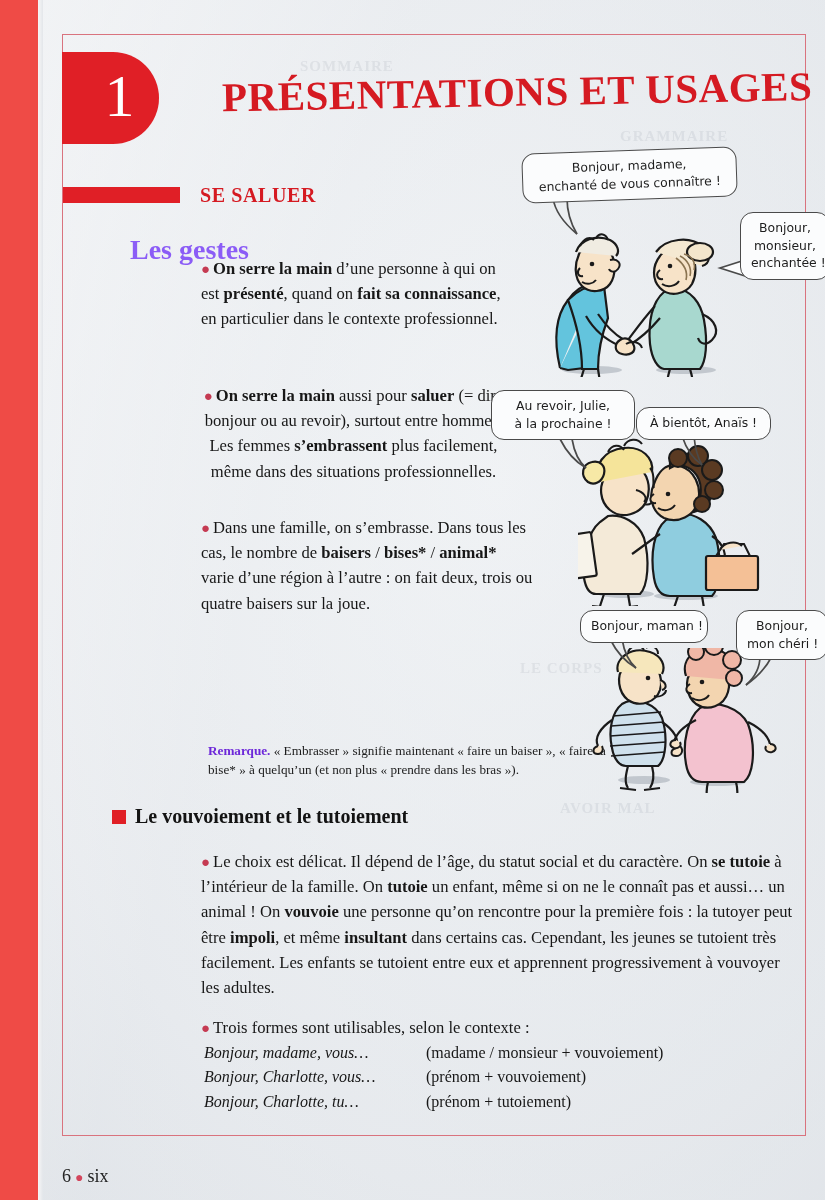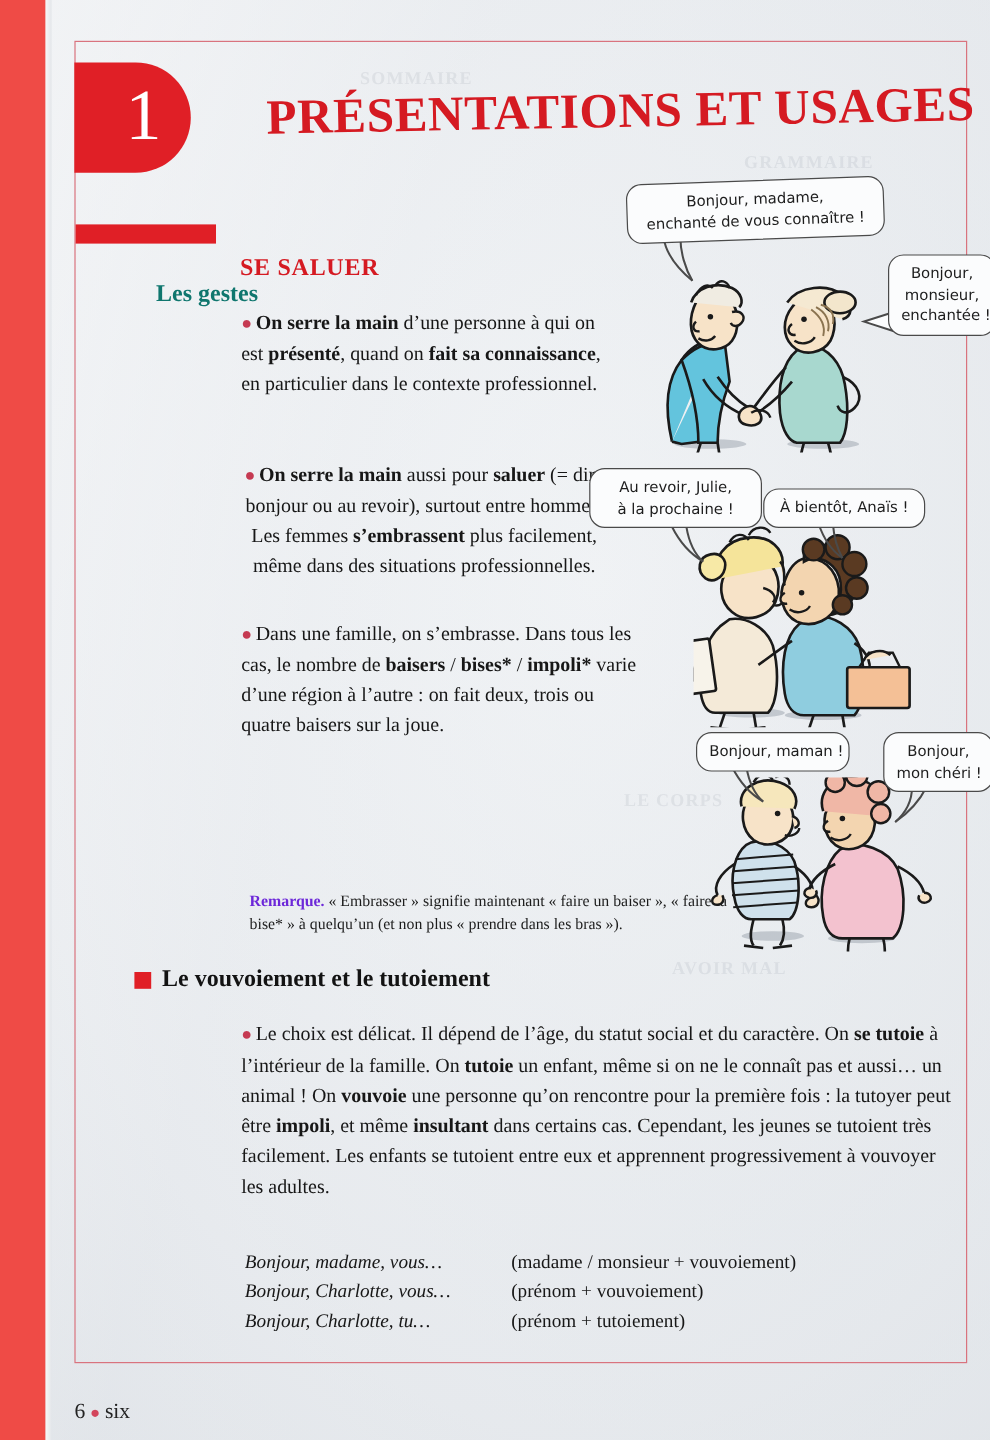--- a/index.html
+++ b/index.html
@@ -84,29 +84,28 @@
     width: 117px; height: 16px;
     background: #e01f26;
   }
   .section-label {
     position: absolute;
     left: 200px; top: 184px;
     color: #d51a22;
     font-weight: bold;
     font-size: 20px;
     letter-spacing: 0.6px;
-    margin-top: 28px;
   }
   
   .sub-head {
     position: absolute;
     left: 130px; top: 234px;
-    font-size: 20px;
-    font-weight: bold;
-    color: #0f766e;
+    font-size: 28px;
+    font-weight: bold;
+    color: #8b5cf6;
   }
   
   .head2 {
     position: absolute;
     left: 112px; top: 805px;
     display: flex;
     align-items: center;
     gap: 9px;
   }
   .head2 .sq {
@@ -240,37 +239,40 @@
 
   <div class="body-col" style="top:256px;">
     <span class="bullet">●</span><span><span class="b">On serre la main</span><span> d’une personne à qui on est </span><span class="b">présenté</span><span>, quand on </span><span class="b">fait sa connaissance</span><span>, en particulier dans le contexte professionnel.</span></span>
   </div>
 
   <div class="body-col" style="top:383px;text-align:center;">
     <span class="bullet">●</span><span><span class="b">On serre la main</span><span> aussi pour </span><span class="b">saluer</span><span> (= dire bonjour ou au revoir), surtout entre hommes. Les femmes </span><span class="b">s’embrassent</span><span> plus facilement, même dans des situations professionnelles.</span></span>
   </div>
 
   <div class="body-col" style="top:515px; width:332px;">
-    <span class="bullet">●</span><span><span>Dans une famille, on s’embrasse. Dans tous les cas, le nombre de </span><span class="b">baisers</span><span> / </span><span class="b">bises*</span><span> / </span><span class="b">impoli*</span><span> varie d’une région à l’autre : on fait deux, trois ou quatre baisers sur la joue.</span></span>
+    <span class="bullet">●</span><span><span>Dans une famille, on s’embrasse. Dans tous les cas, le nombre de </span><span class="b">baisers</span><span> / </span><span class="b">bises*</span><span> / </span><span class="b">animal*</span><span> varie d’une région à l’autre : on fait deux, trois ou quatre baisers sur la joue.</span></span>
   </div>
 
 
   <div class="remark">
     <span class="lbl">Remarque.</span><span> « Embrasser » signifie maintenant « faire un baiser », « faire la bise* » à quelqu’un (et non plus « prendre dans les bras »).</span>
   </div>
 
   <div class="head2">
     <span class="sq"></span>
     <span class="txt">Le vouvoiement et le tutoiement</span>
   </div>
 
   <div class="body-wide" style="top:849px;">
     <span class="bullet">●</span><span><span>Le choix est délicat. Il dépend de l’âge, du statut social et du caractère. On </span><span class="b">se tutoie</span><span> à l’intérieur de la famille. On </span><span class="b">tutoie</span><span> un enfant, même si on ne le connaît pas et aussi… un animal ! On </span><span class="b">vouvoie</span><span> une personne qu’on rencontre pour la première fois : la tutoyer peut être </span><span class="b">impoli</span><span>, et même </span><span class="b">insultant</span><span> dans certains cas. Cependant, les jeunes se tutoient très facilement. Les enfants se tutoient entre eux et apprennent progressivement à vouvoyer les adultes.</span></span>
   </div>
 
+  <div class="body-wide" style="top:1015px;">
+    <span class="bullet">●</span><span>Trois formes sont utilisables, selon le contexte :</span>
+  </div>
 
   <div class="forms">
     <div class="row">
       <span class="ex">Bonjour, madame, vous…</span>
       <span>(madame / monsieur + vouvoiement)</span>
     </div>
     <div class="row">
       <span class="ex">Bonjour, Charlotte, vous…</span>
       <span>(prénom + vouvoiement)</span>
     </div>

